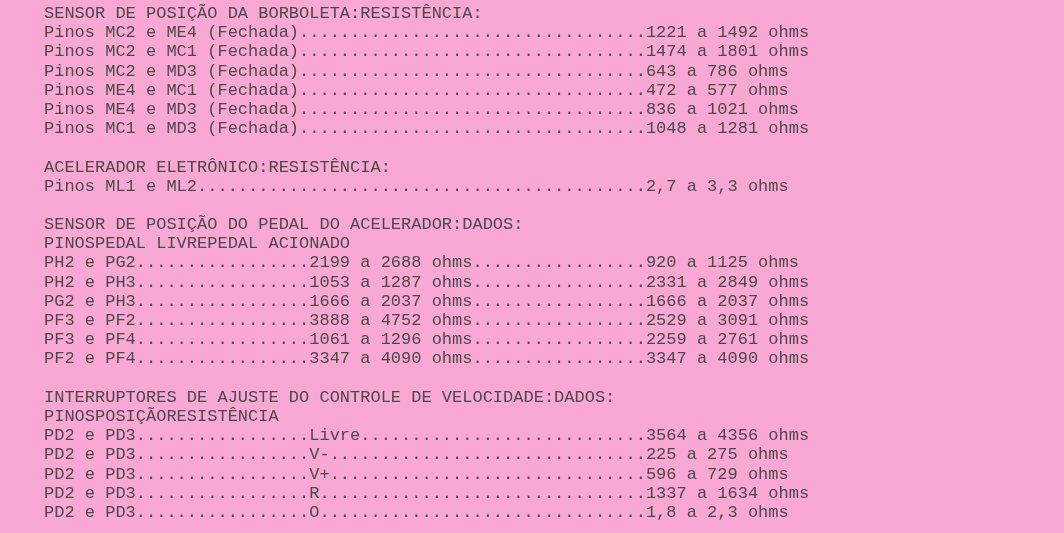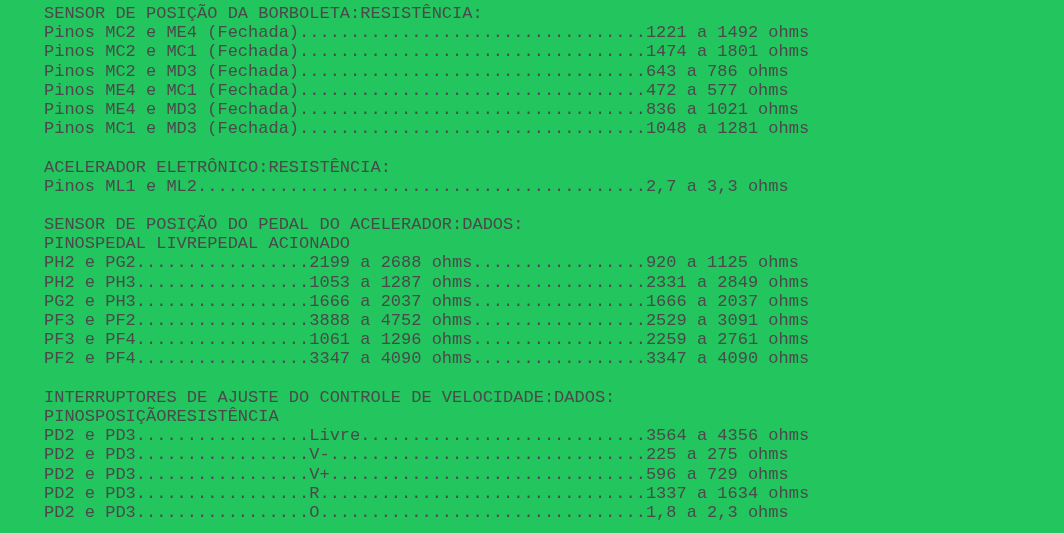--- a/index.html
+++ b/index.html
@@ -5,21 +5,21 @@
   html, body {
     margin: 0;
     padding: 0;
     background: #ffffff;
   }
   .viewport {
     position: relative;
     width: 1064px;
     height: 533px;
     overflow: hidden;
-    background: #22c55e;
+    background: #f9a8d4;
   }
   .doc {
     position: absolute;
     top: 4px;
     left: 44px;
     font-family: "Liberation Mono", "DejaVu Sans Mono", monospace;
     font-size: 17px;
     line-height: 19.2px;
     color: #4a4a4a;
     white-space: pre;

